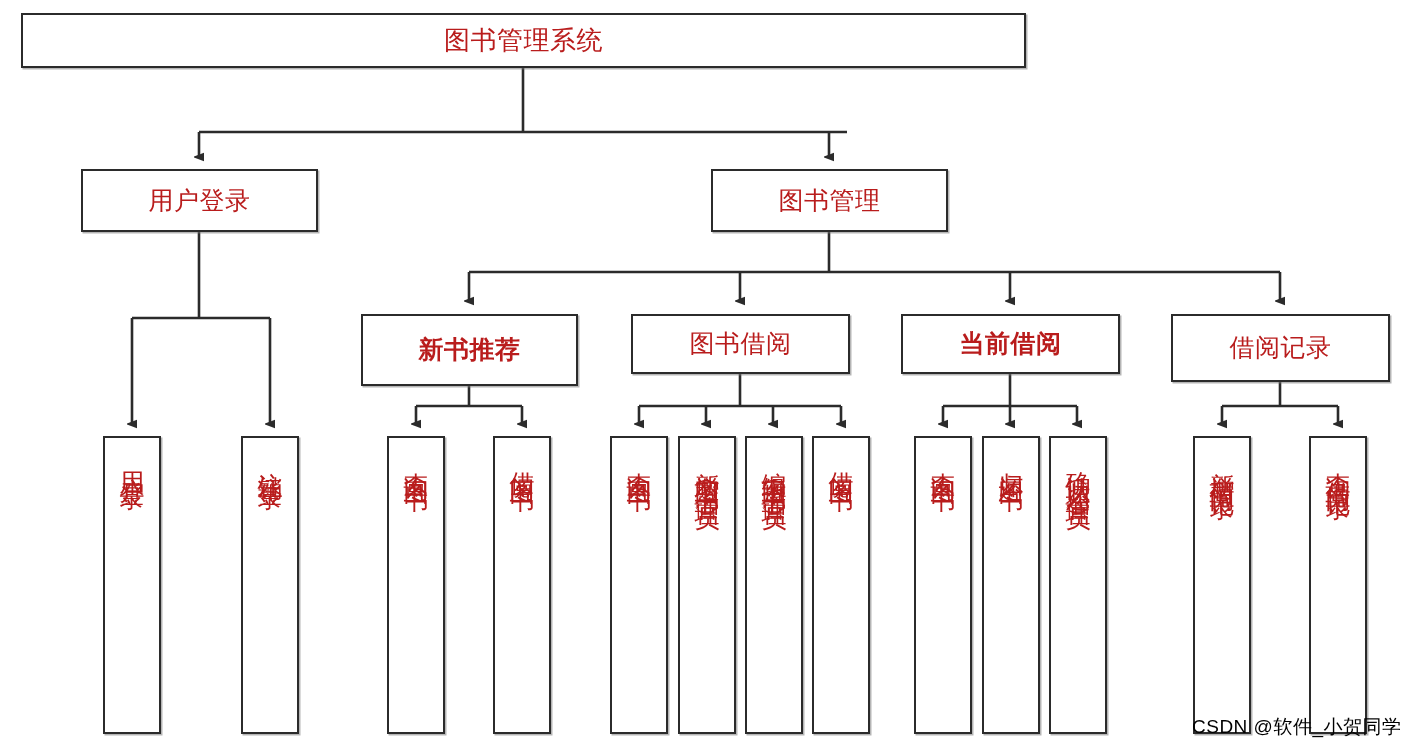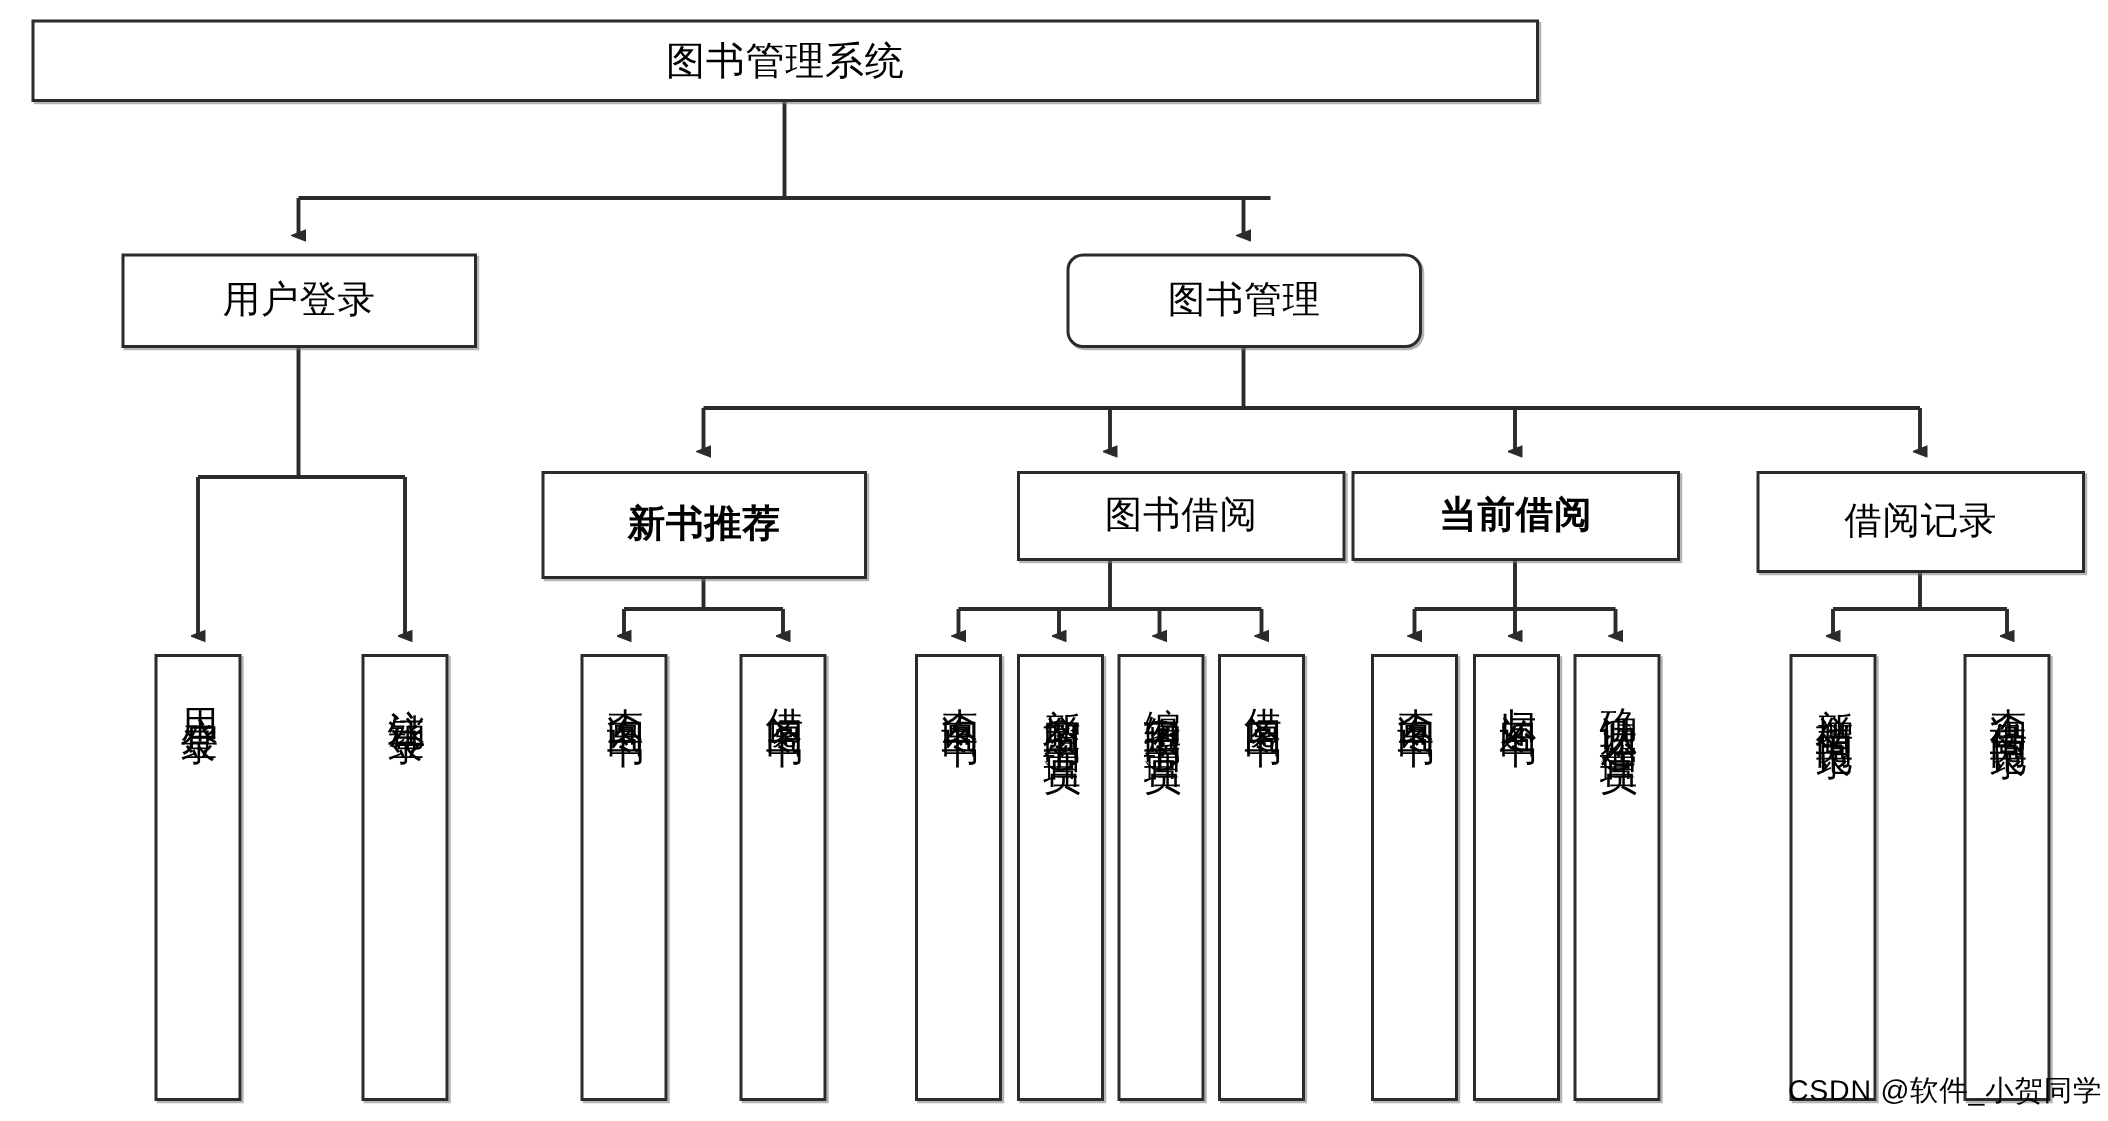--- a/index.html
+++ b/index.html
@@ -26,21 +26,21 @@
     pointer-events: none;
   }
   .node {
     position: absolute;
     box-sizing: border-box;
     border: 2.5px solid #2b2b2b;
     background: #ffffff;
     display: flex;
     align-items: center;
     justify-content: center;
-    color: #000000;
+    color: #b91c1c;
     box-shadow: 1.5px 1.5px 0 0 rgba(120,120,120,0.55);
   }
   .node.h {
     font-size: 25px;
     letter-spacing: 0.5px;
     line-height: 1.1;
     white-space: nowrap;
   }
   .node.root {
     font-size: 26px;
@@ -121,28 +121,28 @@
     </g>
   </svg>
 
   <div class="node h root" style="left:21px; top:13px; width:1005px; height:55px;">
     <span>图书管理系统</span>
   </div>
 
   <div class="node h" style="left:81px; top:169px; width:237px; height:63px;">
     <span>用户登录</span>
   </div>
-  <div class="node h" style="left:711px; top:169px; width:237px; height:63px;border-radius:11px;">
+  <div class="node h" style="left:711px; top:169px; width:237px; height:63px;">
     <span>图书管理</span>
   </div>
 
   <div class="node h" style="left:361px; top:314px; width:217px; height:72px;font-weight:bold;">
     <span>新书推荐</span>
   </div>
-  <div class="node h" style="left:631px; top:314px; width:219px; height:60px;margin-left:47px;">
+  <div class="node h" style="left:631px; top:314px; width:219px; height:60px;">
     <span>图书借阅</span>
   </div>
   <div class="node h" style="left:901px; top:314px; width:219px; height:60px;font-weight:bold;">
     <span>当前借阅</span>
   </div>
   <div class="node h" style="left:1171px; top:314px; width:219px; height:68px;">
     <span>借阅记录</span>
   </div>
 
   <div class="node v" style="left:103px; top:436px; width:58px; height:298px;">

